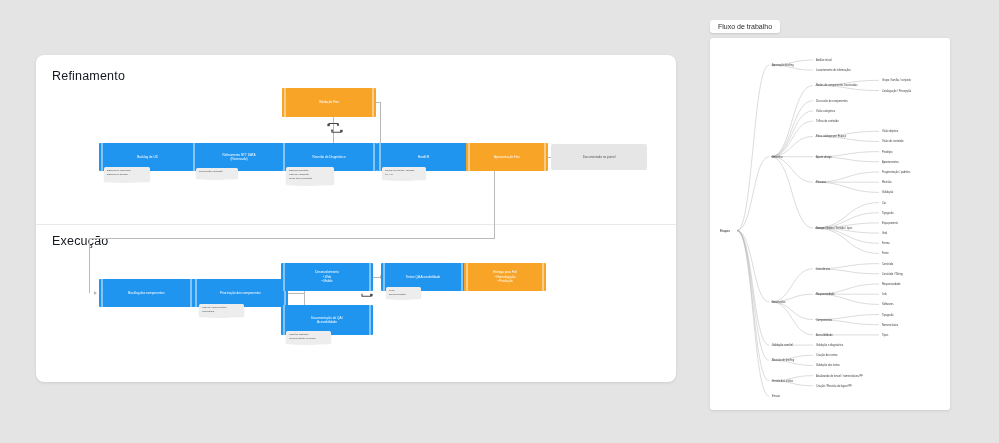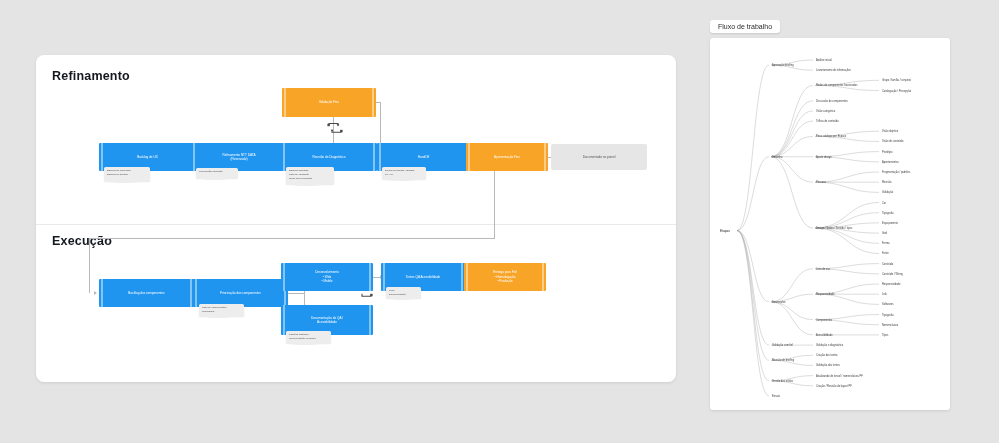--- a/index.html
+++ b/index.html
@@ -11,21 +11,21 @@
   }
   #stage{position:relative;width:999px;height:443px;}
 
   
   #board{
     position:absolute;left:36px;top:55px;width:640px;height:327px;
     background:#ffffff;border-radius:8px;
     box-shadow:0 1px 3px rgba(0,0,0,.10);
   }
   .section-title{
-    position:absolute;font-weight:bold;color:#14181f;
+    position:absolute;font-weight:normal;color:#14181f;
     font-size:12.5px;letter-spacing:.2px;
   }
   .divider{
     position:absolute;left:0;width:640px;height:1px;background:#e9e9e9;
   }
 
   
   .node{
     position:absolute;box-sizing:border-box;
     display:flex;align-items:center;justify-content:center;

